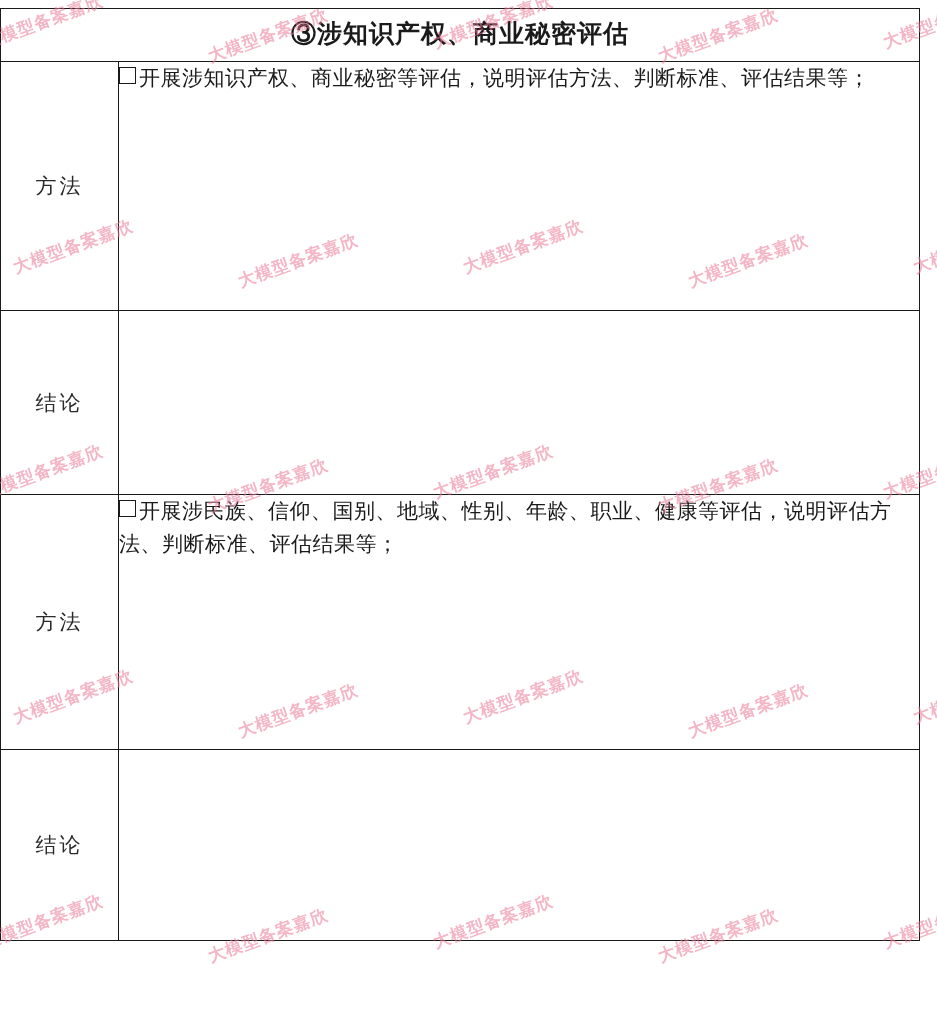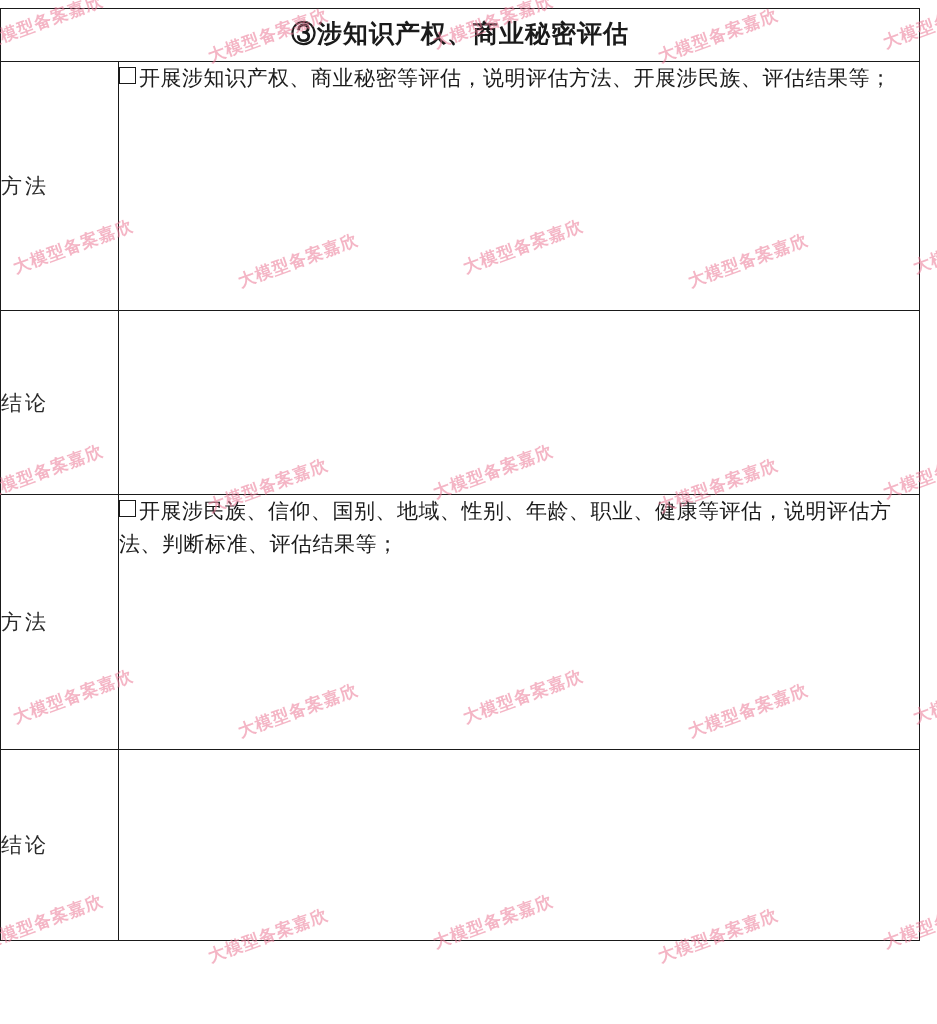--- a/index.html
+++ b/index.html
@@ -56,21 +56,21 @@
     letter-spacing: 3px;
     color: #2a2a2a;
     position: relative;
   }
   .label-cell .label-inner {
     position: absolute;
     left: 0;
     right: 0;
     top: 50%;
     transform: translateY(-50%);
-    text-align: left;
+    text-align: center;
   }
 
   .content-cell {
     padding: 12px 14px 10px 14px;
     font-size: 21px;
     line-height: 1.55;
     letter-spacing: 0.5px;
   }
   .cbox {
     display: inline-block;
@@ -123,21 +123,21 @@
       <tr>
         <td colspan="2" class="r-title">
           <div class="section-title">③涉知识产权、商业秘密评估</div>
         </td>
       </tr>
       <tr>
         <td class="label-cell r-method-1">
           <div class="label-inner">方法</div>
         </td>
         <td class="content-cell r-method-1">
-          <span class="cbox"></span><span>开展涉知识产权、商业秘密等评估，说明评估方法、开展涉民族、评估结果等；</span>
+          <span class="cbox"></span><span>开展涉知识产权、商业秘密等评估，说明评估方法、判断标准、评估结果等；</span>
         </td>
       </tr>
       <tr>
         <td class="label-cell r-conclusion-1">
           <div class="label-inner">结论</div>
         </td>
         <td class="content-cell r-conclusion-1">
           <span></span>
         </td>
       </tr>

